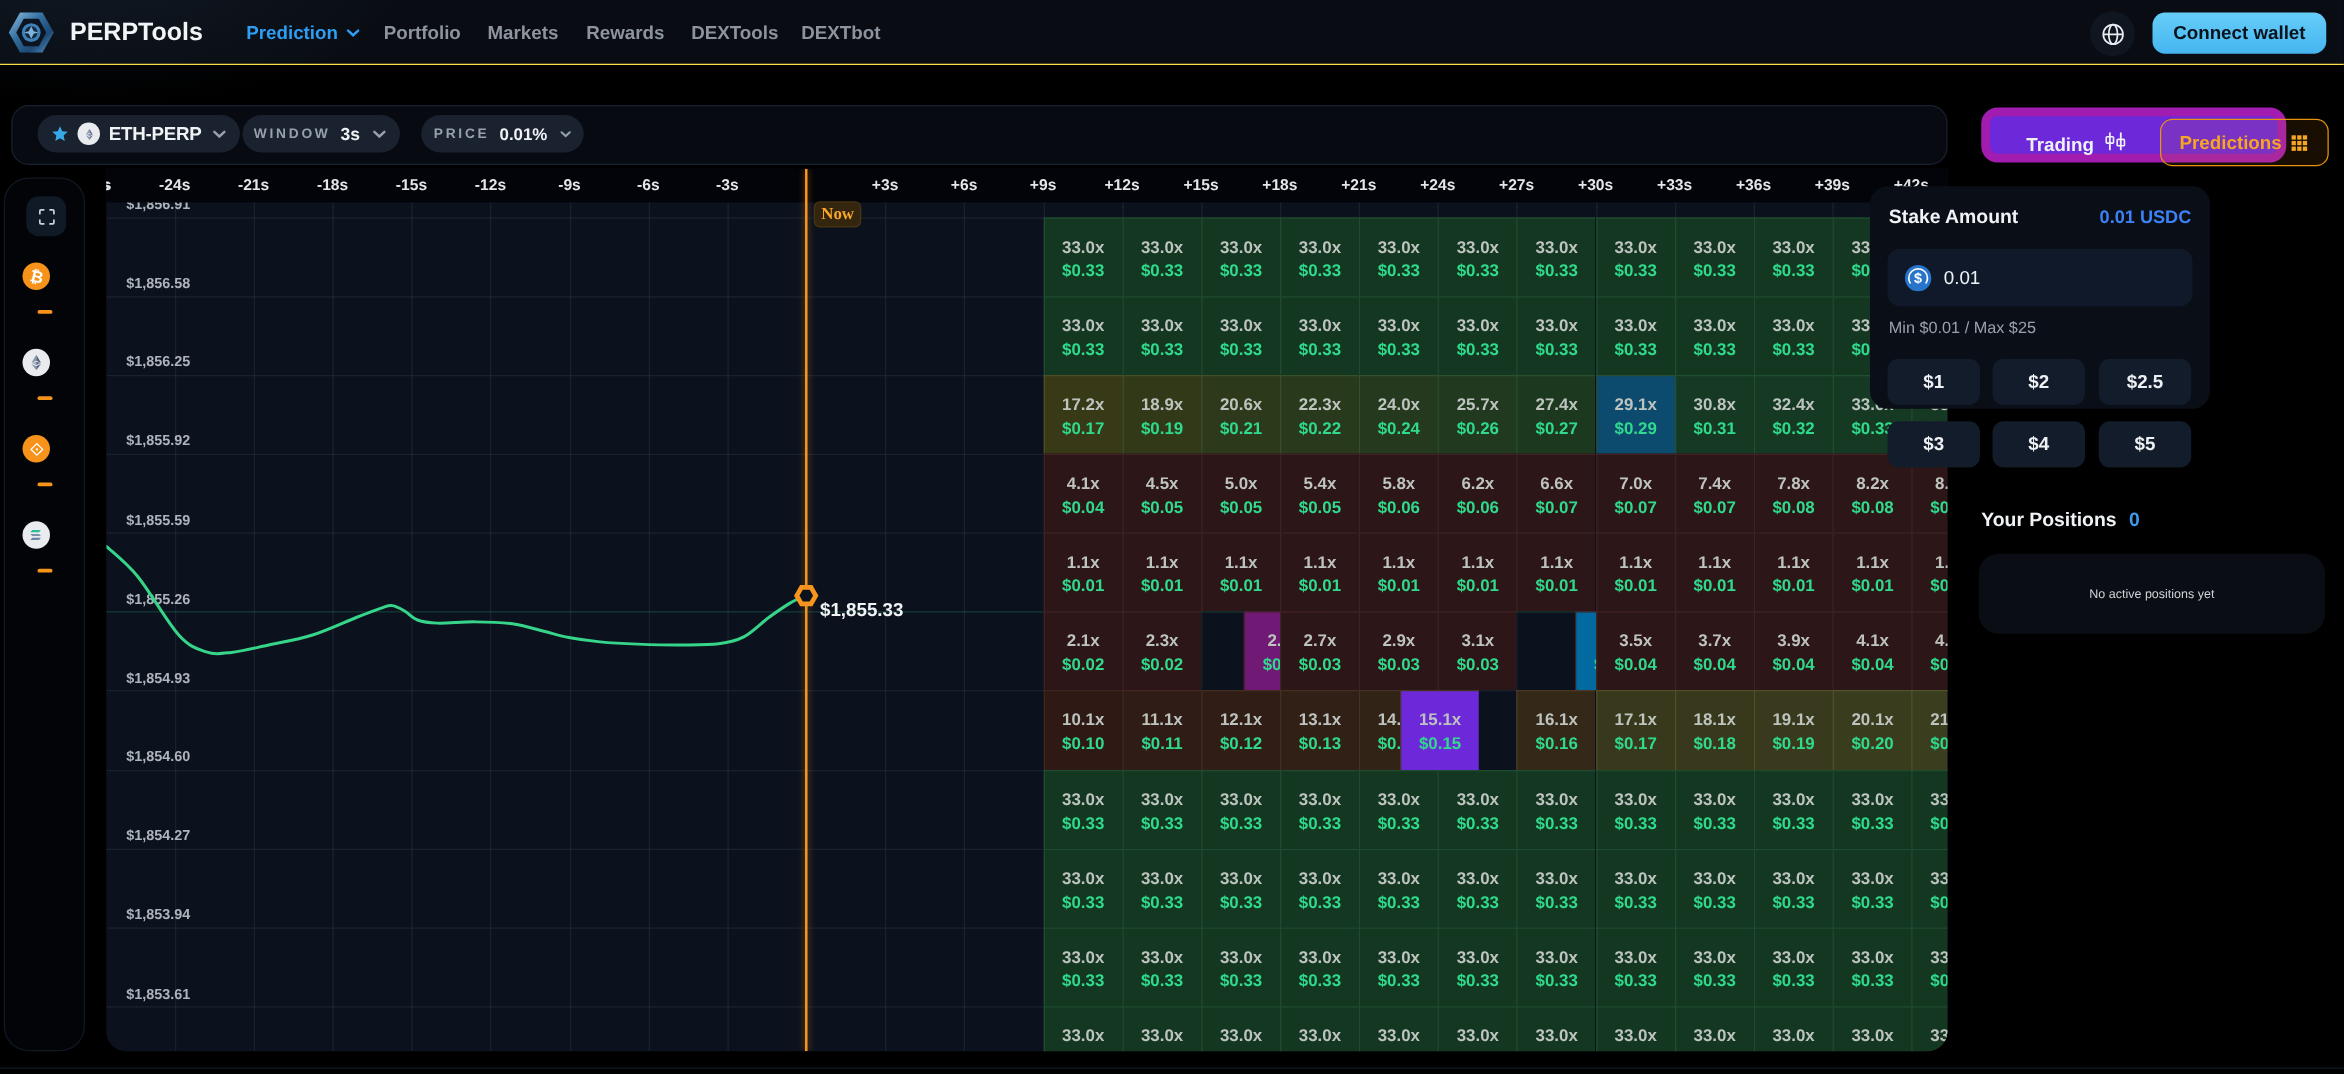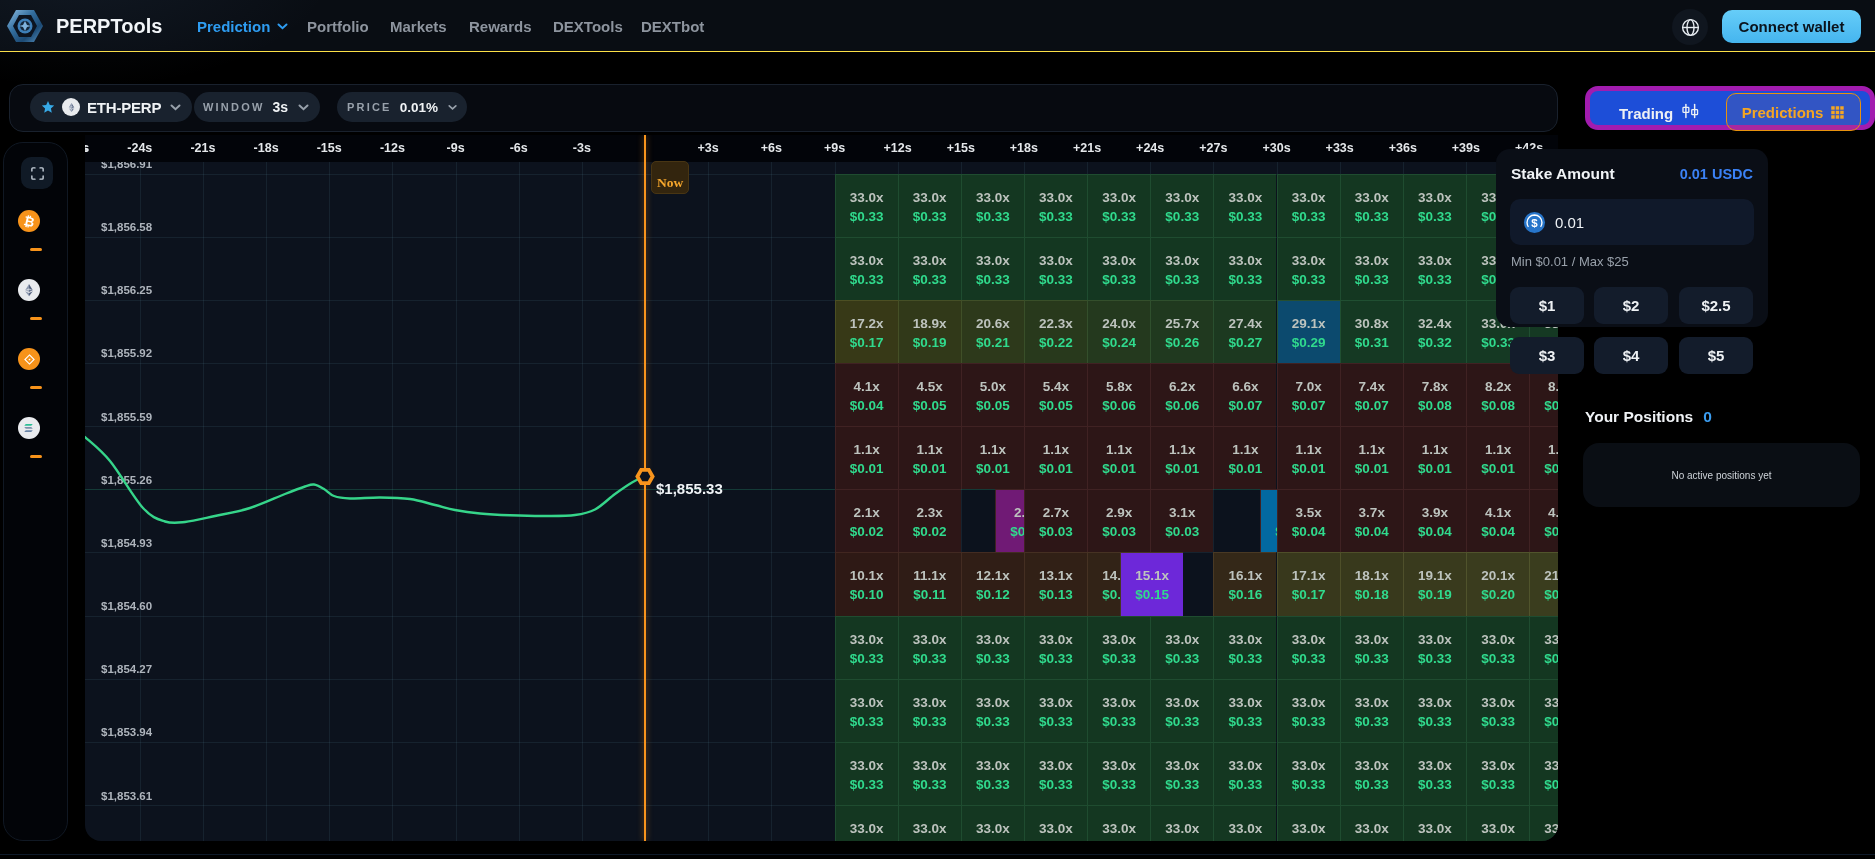--- a/index.html
+++ b/index.html
@@ -31,24 +31,24 @@
 .vline{position:absolute;top:0;bottom:0;width:1px;background:rgba(110,165,190,.11)}
 .hline{position:absolute;left:0;right:0;height:1px;background:rgba(110,165,190,.11)}
 .plabel{position:absolute;left:16px;font-size:11.5px;font-weight:600;color:#aeb4bc;height:15px;line-height:15px}
 #strip{position:absolute;left:0;top:0;width:1473px;height:27px;background:#020409}
 .tlabel{position:absolute;top:6px;width:60px;text-align:center;font-size:12.5px;font-weight:700;color:#e4e7ea}
 .cell{position:absolute;width:63.15px;height:63.15px;border-style:solid;border-width:1px 0 0 1px;display:flex;flex-direction:column;align-items:center;justify-content:center;padding-top:2px}
 .cell .m{font-size:13.5px;font-weight:700;color:#bdc3be;line-height:19px}
 .cell .p{font-size:13.5px;font-weight:700;color:#30da8d;line-height:19px}
 #nowline{position:absolute;top:0;bottom:0;width:2px;background:#f7941d;box-shadow:0 0 6px rgba(247,148,29,.55)}
 #nowpill{position:absolute;font-family:"Liberation Serif",serif;font-size:13.5px;font-weight:700;color:#f5a62c;
-  background:#33250e;border:1px solid #483513;border-radius:5px;padding:13px 5px 2px}
+  background:#33250e;border:1px solid #483513;border-radius:5px;padding:1px 5px 2px}
 #pricetag{position:absolute;font-size:15px;font-weight:700;color:#f0f3f6}
 
-#tabbar{position:absolute;left:1585px;top:86px;width:290px;height:44px;border:5px solid #a21caf;border-radius:13px;background:#1d4ed8}
+#tabbar{position:absolute;left:1585px;top:86px;width:244px;height:44px;border:7px solid #a21caf;border-radius:13px;background:#6d28d9}
 #trading{position:absolute;left:29px;top:12px;font-size:15px;font-weight:600;color:#eef1f4}
 #predbtn{position:absolute;left:136px;top:2px;width:135px;height:38px;border:1.5px solid #e8920f;border-radius:10px;
   background:rgba(232,146,15,.10);display:flex;align-items:center;justify-content:center;gap:7px;
   font-size:15px;font-weight:700;color:#f5a623}
 #stake{position:absolute;left:1496px;top:149px;width:272px;height:178px;border-radius:14px;background:#0a0e16}
 #stake .hdr{position:absolute;left:15px;top:16px;font-size:15.5px;font-weight:700;color:#f0f3f6}
 #stake .usdc{position:absolute;right:15px;top:17px;font-size:14.5px;font-weight:700;color:#3b82f6}
 #inp{position:absolute;left:14px;top:50px;width:244px;height:46px;border-radius:10px;background:#10192a;display:flex;align-items:center}
 #minmax{position:absolute;left:15px;top:105px;font-size:13px;color:#99a1ab}
 .sbtn{position:absolute;width:74px;height:37px;border-radius:9px;background:#131c2b;color:#eef1f4;

